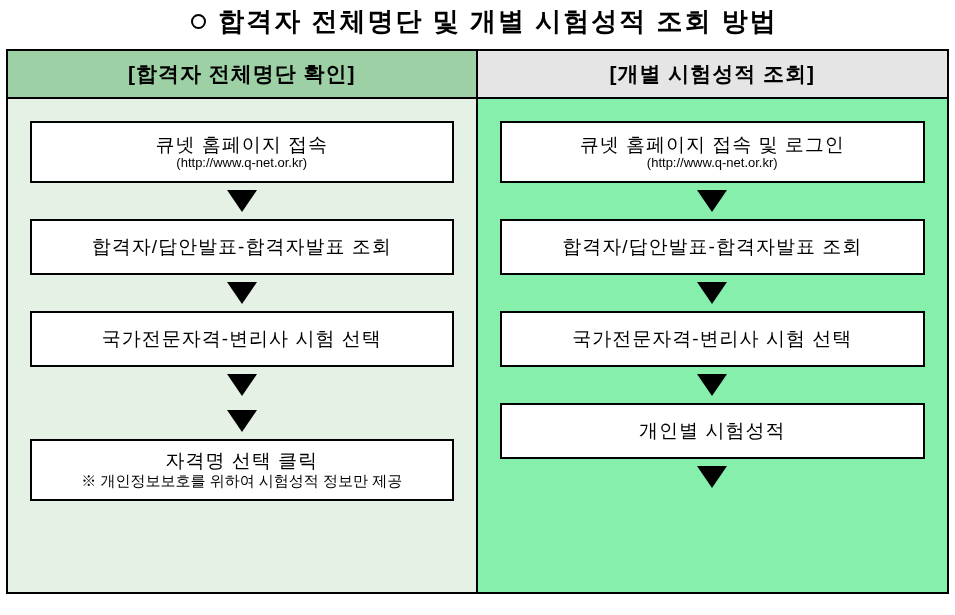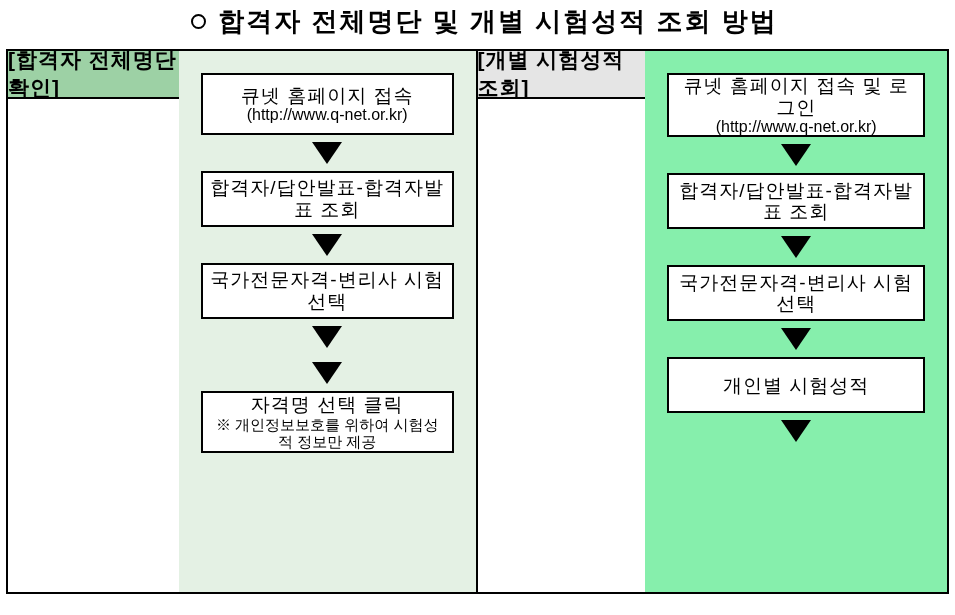--- a/index.html
+++ b/index.html
@@ -47,21 +47,21 @@
   .table-frame {
     margin: 5px 6px 0 6px;
     border: 2px solid #000;
     display: flex;
     height: 545px;
     box-sizing: border-box;
   }
   .col {
     flex: 1 1 50%;
     display: flex;
-    flex-direction: row;
+    flex-direction: column;
     box-sizing: border-box;
   }
   .col-left {
     border-right: 2px solid #000;
   }
   .col-head {
     height: 48px;
     display: flex;
     align-items: center;
     justify-content: center;
@@ -95,21 +95,21 @@
     justify-content: center;
     text-align: center;
     padding: 0 6px;
   }
   .step-main {
     font-size: 19px;
     letter-spacing: 1px;
     line-height: 1.15;
   }
   .step-sub {
-    font-size: 16px;
+    font-size: 13px;
     line-height: 1.05;
     letter-spacing: 0px;
   }
   .step-note {
     font-size: 15px;
     line-height: 1.15;
     letter-spacing: 0px;
   }
   .arrow-wrap {
     display: flex;

